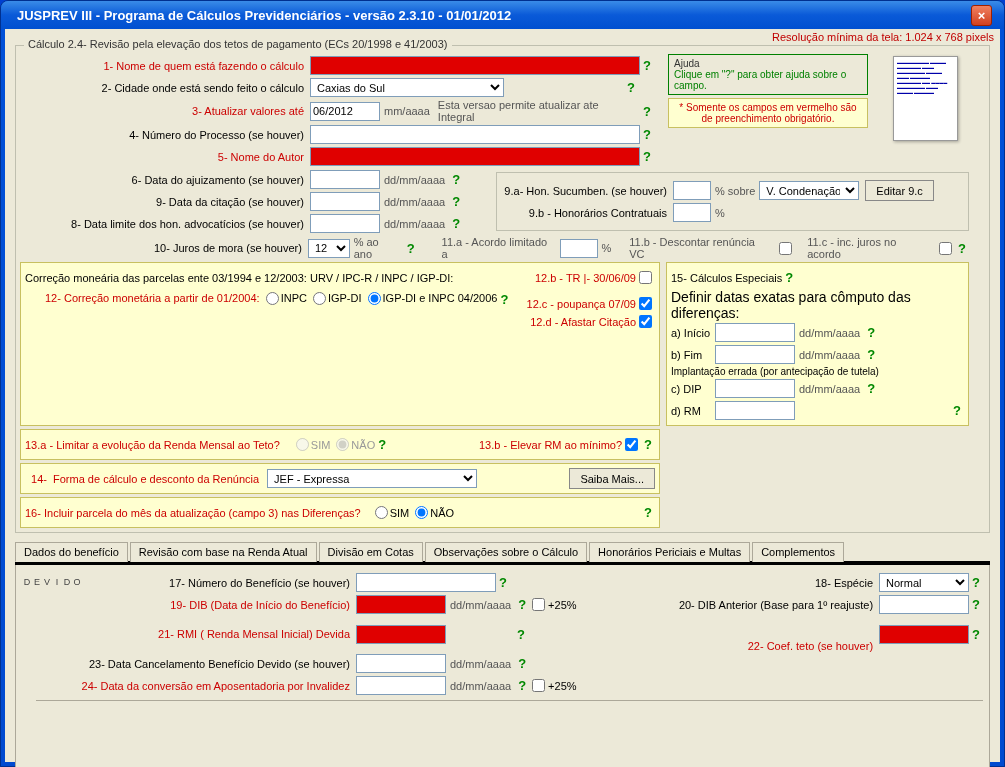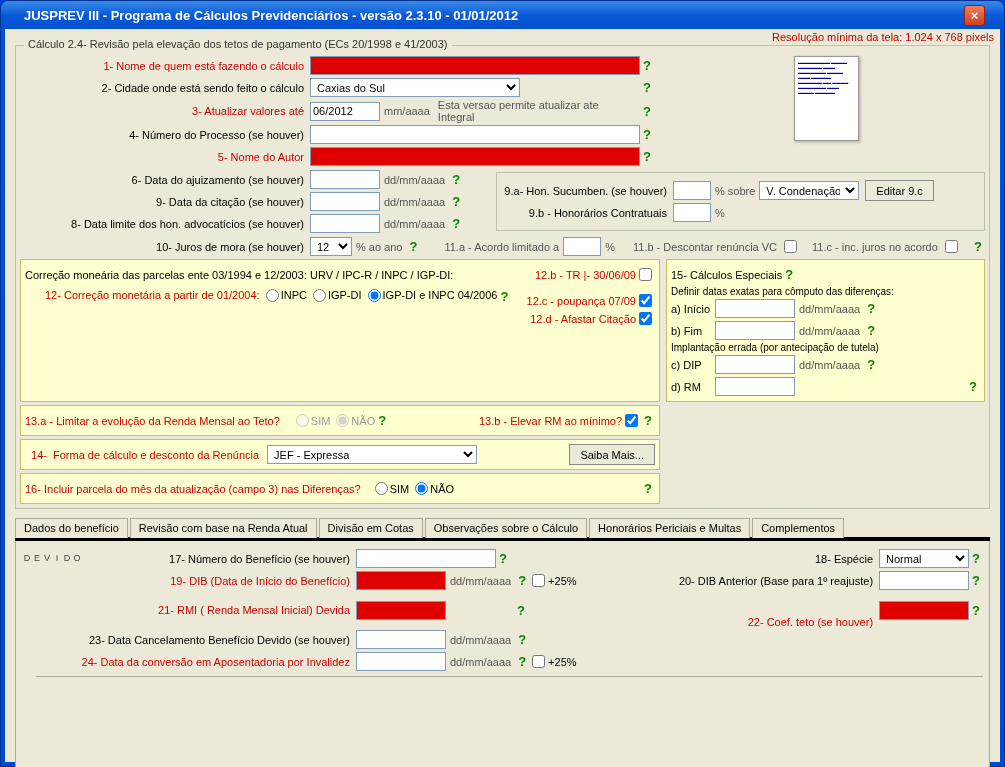--- a/index.html
+++ b/index.html
@@ -17,21 +17,21 @@
   background: linear-gradient(to bottom, #0060e8 0%, #0050d8 3%, #004ad0 100%);
   border-radius: 8px 8px 0 0;
   border: 1px solid #003090;
   position: relative;
 }
 .titlebar {
   height: 28px;
   background: linear-gradient(to bottom, #3a8ce8 0%, #0a5ad8 50%, #0050d0 100%);
   display: flex;
   align-items: center;
-  padding: 0 19px;
+  padding: 0 12px;
   border-radius: 7px 7px 0 0;
 }
 .titlebar-text {
   color: white;
   font-weight: bold;
   font-size: 13px;
   flex: 1;
   padding-left: 4px;
 }
 .closebtn {
@@ -55,21 +55,21 @@
 }
 .resline {
   text-align: right;
   color: #c00000;
   font-size: 11px;
   padding: 2px 6px 0 0;
 }
 .groupbox {
   border: 1px solid #bfbfaf;
   margin: 2px 10px 4px 10px;
-  padding: 2px 4px 4px 4px;
+  padding: 2px 20px 4px 4px;
   position: relative;
   background: #ece9d8;
 }
 .group-title {
   position: absolute;
   top: -8px; left: 8px;
   background: #ece9d8;
   padding: 0 4px;
   font-size: 11px;
   color: #333;
@@ -186,21 +186,21 @@
       <div style="display:flex; gap:14px;">
 
         <div style="flex:0 0 634px;">
           <div class="row">
             <div class="lbl red" style="width:290px;">1- Nome de quem está fazendo o cálculo</div>
             <input class="txt redbg" style="width: 330px;">
             <span class="q">?</span>
           </div>
           <div class="row">
             <div class="lbl" style="width:290px;">2- Cidade onde está sendo feito o cálculo</div>
-            <select class="sel" style="width:210px;">
+            <select class="sel" style="width:194px;">
               <option>Caxias do Sul</option>
             </select>
             <span style="width:120px;"></span>
             <span class="q">?</span>
           </div>
           <div class="row">
             <div class="lbl red" style="width:290px;">3- Atualizar valores até</div>
             <input class="txt" style="width: 70px;" value="06/2012">
             <span class="hint">mm/aaaa</span>
             <span class="hint red" style="flex:1;">Esta versao permite atualizar ate Integral</span>
@@ -211,20 +211,27 @@
             <input class="txt" style="width: 330px;">
             <span class="q">?</span>
           </div>
           <div class="row">
             <div class="lbl red" style="width:290px;">5- Nome do Autor</div>
             <input class="txt redbg" style="width: 330px;">
             <span class="q">?</span>
           </div>
         </div>
 
+        <div style="width:200px; display:flex; flex-direction:column; gap:3px;">
+          <div class="helpbox">
+            <div style="color:#333;">Ajuda</div>
+            <div class="green">Clique em "?" para obter ajuda sobre o campo.</div>
+          </div>
+          <div class="yellowbox">* Somente os campos em vermelho são de preenchimento obrigatório.</div>
+        </div>
         <div style="flex:1; display:flex; justify-content:center; padding-top:2px;">
           <div class="thumb">
             ▬▬▬▬▬▬▬▬ ▬▬▬▬ ▬▬▬▬▬▬ ▬▬▬ ▬▬▬▬▬▬▬ ▬▬▬▬ ▬▬▬ ▬▬▬▬▬ ▬▬▬▬▬▬ ▬▬ ▬▬▬▬ ▬▬▬▬▬▬▬ ▬▬▬ ▬▬▬▬ ▬▬▬▬▬
           </div>
         </div>
       </div>
 
       <div style="display:flex; gap:6px;">
         <div style="flex:0 0 470px;">
           <div class="row">
@@ -311,21 +318,21 @@
             <span class="red">12.d - Afastar Citação</span>
             <input type="checkbox" class="chk" checked="" style="">
           </div>
         </div>
 
         <div class="yellowpanel" style="flex:1;">
           <div class="row">
             <span>15- Cálculos Especiais</span>
             <span class="q">?</span>
           </div>
-          <div style="font-size:10px;">Definir datas exatas para cômputo das diferenças:</div>
+          <div style="font-size:14px;">Definir datas exatas para cômputo das diferenças:</div>
           <div class="row">
             <span style="width:44px;">a) Início</span>
             <input class="txt" style="width: 80px;">
             <span class="hint">dd/mm/aaaa</span>
             <span class="q">?</span>
           </div>
           <div class="row">
             <span style="width:44px;">b) Fim</span>
             <input class="txt" style="width: 80px;">
             <span class="hint">dd/mm/aaaa</span>

